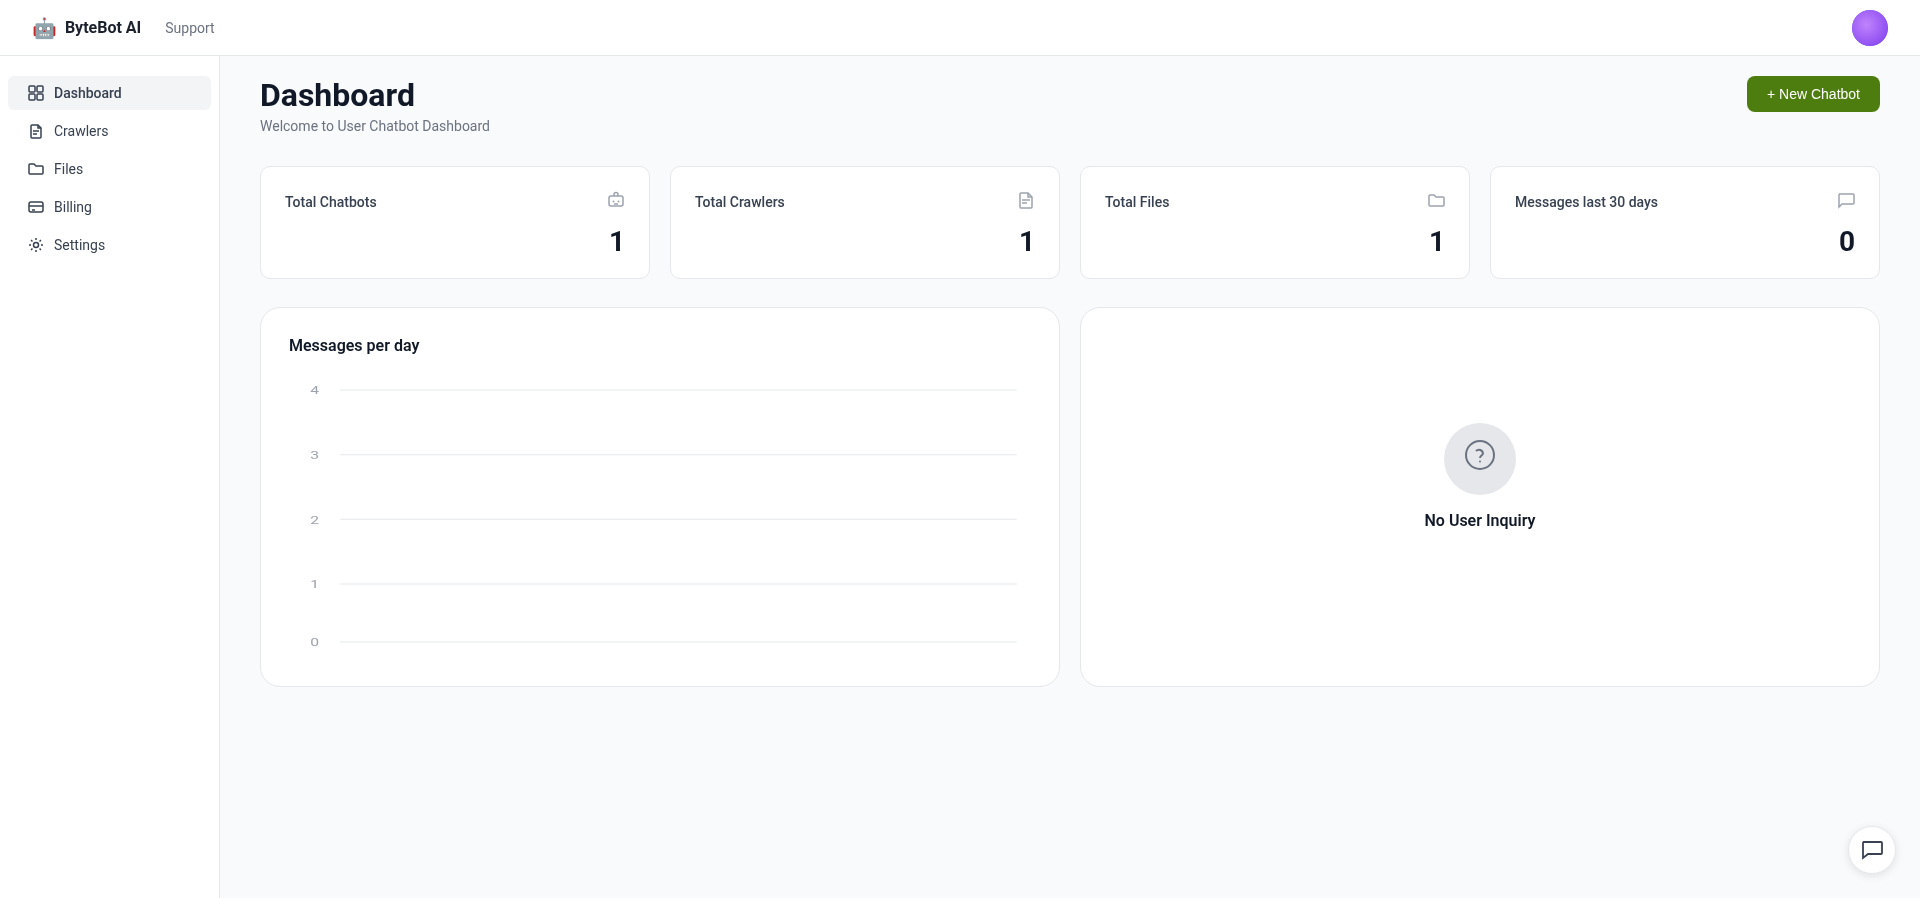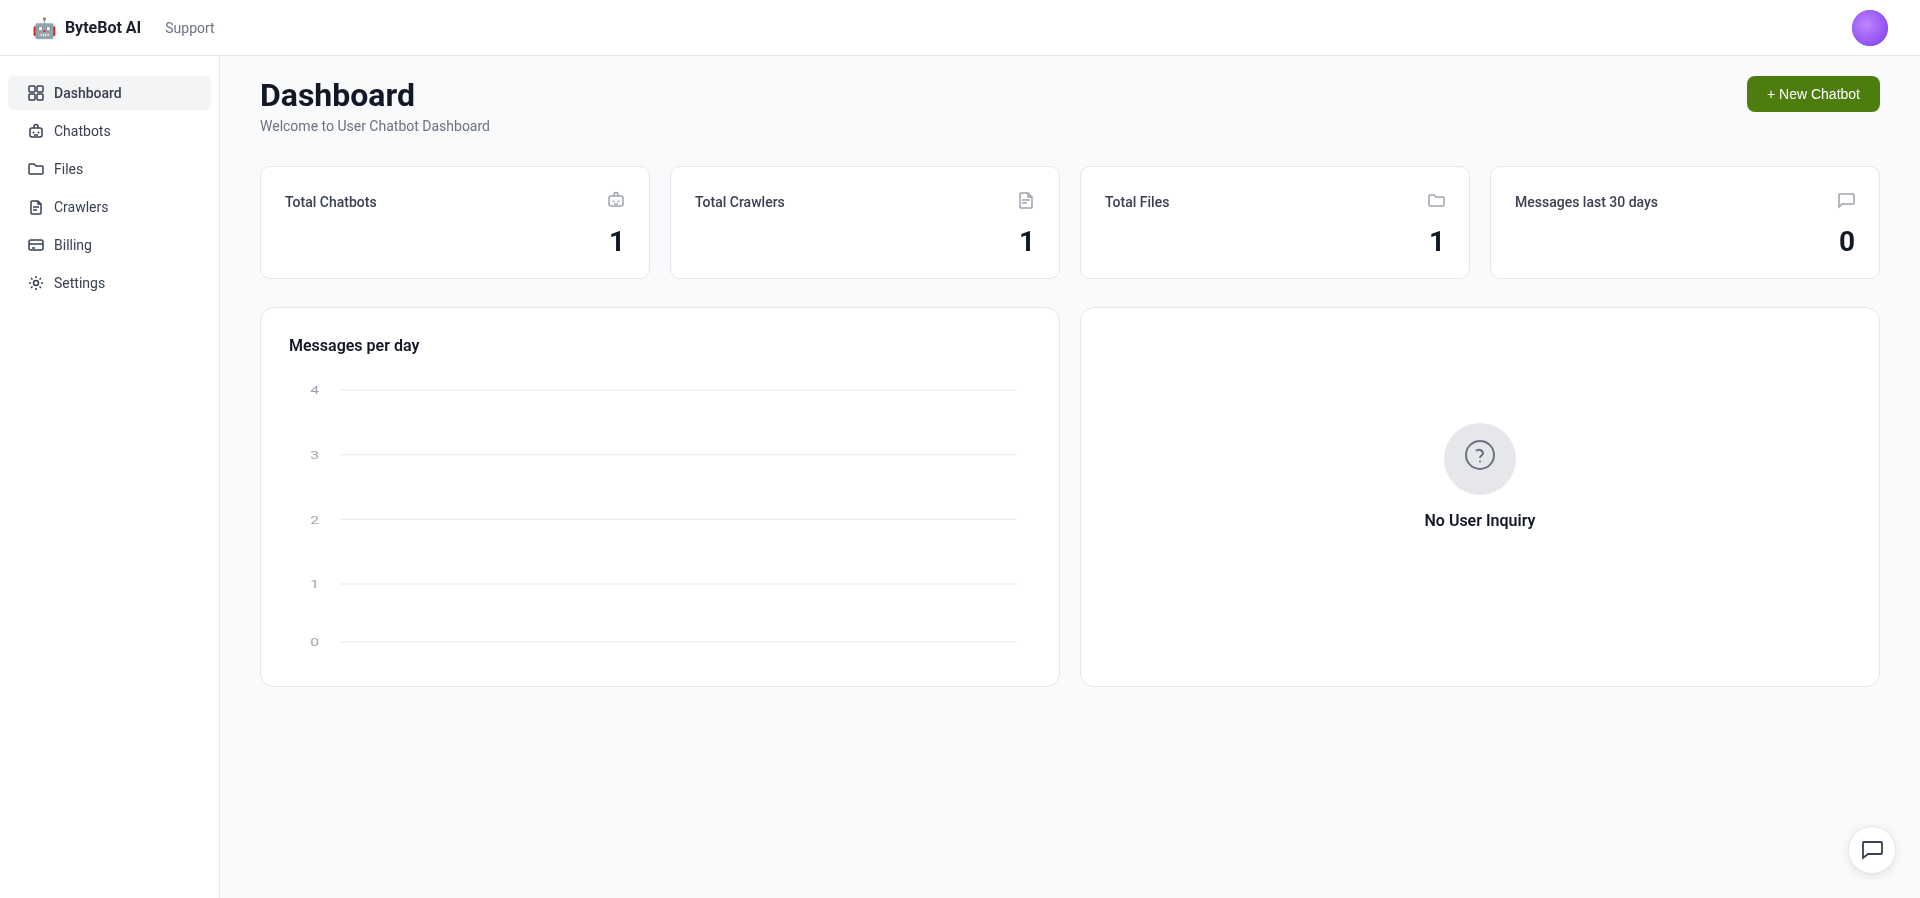--- a/index.html
+++ b/index.html
@@ -61,21 +61,21 @@
       background: #fff; border: 1px solid #e5e7eb; border-radius: 10px; padding: 24px 24px 20px 24px; text-align: right;
     }
     .stat-card-header { display: flex; align-items: center; justify-content: space-between; margin-bottom: 12px; }
     .stat-label { font-size: 14px; color: #374151; font-weight: 500; }
     .stat-icon { color: #9ca3af; font-size: 18px; }
     .stat-value { font-size: 28px; font-weight: 700; color: #111827; }
 
     
     .bottom-grid { display: grid; grid-template-columns: 1fr 1fr; gap: 20px; }
     .panel {
-      background: #fff; border: 1px solid #e5e7eb; border-radius: 14px; padding: 28px;
+      background: #fff; border: 1px solid #e5e7eb; border-radius: 20px; padding: 28px;
       min-height: 380px;
     }
     .panel-title { font-size: 16px; font-weight: 600; color: #111827; margin-bottom: 20px; }
 
     
     .chart-area { position: relative; height: 280px; }
     .chart-svg { width: 100%; height: 100%; }
 
     
     .empty-state { display: flex; flex-direction: column; align-items: center; justify-content: center; height: 280px; gap: 16px; text-align: center; }
@@ -120,52 +120,40 @@
         <svg width="16" height="16" viewBox="0 0 16 16" fill="none" stroke="currentColor" stroke-width="1.5">
           <rect x="1" y="1" width="6" height="6" rx="1"></rect>
           <rect x="9" y="1" width="6" height="6" rx="1"></rect>
           <rect x="1" y="9" width="6" height="6" rx="1"></rect>
           <rect x="9" y="9" width="6" height="6" rx="1"></rect>
         </svg>
       </span>
       <span>Dashboard</span>
     </div>
 
-    <div class="sidebar-item">
-      <span class="sidebar-icon">
-        <svg width="16" height="16" viewBox="0 0 16 16" fill="none" stroke="currentColor" stroke-width="1.5">
-          <rect x="2" y="5" width="12" height="9" rx="2"></rect>
-          <path d="M6 5V3.5a2 2 0 014 0V5"></path>
-          <circle cx="5.5" cy="9.5" r="1" fill="currentColor" stroke="none"></circle>
-          <circle cx="10.5" cy="9.5" r="1" fill="currentColor" stroke="none"></circle>
-          <path d="M6 12h4"></path>
-        </svg>
-      </span>
-      <span>Chatbots</span>
-    </div>
-
-    <div class="sidebar-item">
-      <span class="sidebar-icon">
-        <svg width="16" height="16" viewBox="0 0 16 16" fill="none" stroke="currentColor" stroke-width="1.5">
-          <path d="M1 4a1 1 0 011-1h4l2 2h6a1 1 0 011 1v6a1 1 0 01-1 1H2a1 1 0 01-1-1V4z"></path>
-        </svg>
-      </span>
-      <span>Files</span>
-    </div>
 
     <div class="sidebar-item">
       <span class="sidebar-icon">
         <svg width="16" height="16" viewBox="0 0 16 16" fill="none" stroke="currentColor" stroke-width="1.5">
           <path d="M4 2h6l3 3v9a1 1 0 01-1 1H4a1 1 0 01-1-1V3a1 1 0 011-1z"></path>
           <path d="M10 2v3h3"></path>
           <line x1="5" y1="8" x2="11" y2="8"></line>
           <line x1="5" y1="11" x2="9" y2="11"></line>
         </svg>
       </span>
       <span>Crawlers</span>
+    </div>
+
+    <div class="sidebar-item">
+      <span class="sidebar-icon">
+        <svg width="16" height="16" viewBox="0 0 16 16" fill="none" stroke="currentColor" stroke-width="1.5">
+          <path d="M1 4a1 1 0 011-1h4l2 2h6a1 1 0 011 1v6a1 1 0 01-1 1H2a1 1 0 01-1-1V4z"></path>
+        </svg>
+      </span>
+      <span>Files</span>
     </div>
 
     <div class="sidebar-item">
       <span class="sidebar-icon">
         <svg width="16" height="16" viewBox="0 0 16 16" fill="none" stroke="currentColor" stroke-width="1.5">
           <rect x="1" y="3" width="14" height="10" rx="2"></rect>
           <line x1="1" y1="7" x2="15" y2="7"></line>
           <line x1="4" y1="11" x2="7" y2="11"></line>
         </svg>
       </span>

